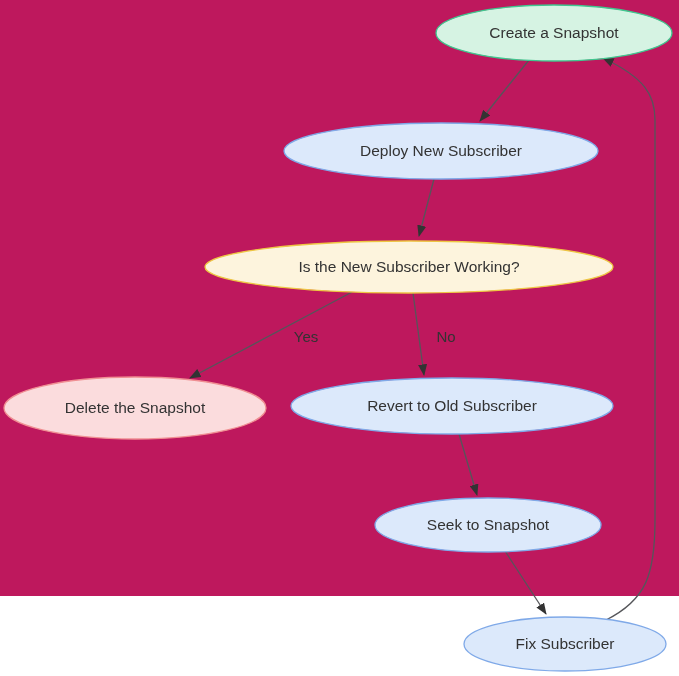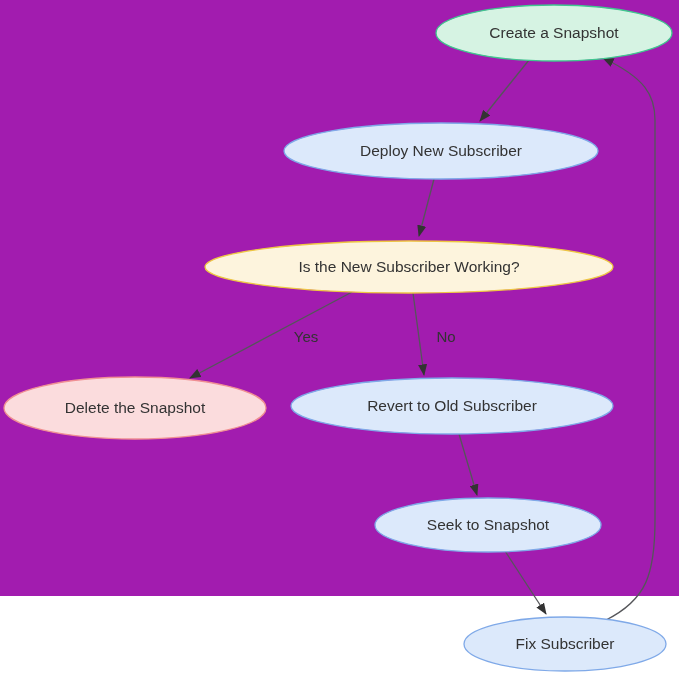--- a/index.html
+++ b/index.html
@@ -10,21 +10,21 @@
   body {
     width: 679px;
     height: 676px;
     overflow: hidden;
     font-family: "Liberation Sans", sans-serif;
   }
   #flowchart-root {
     position: relative;
     width: 679px;
     height: 596px;
-    background: #a21caf;
+    background: #be185d;
   }
   #flow-svg {
     position: absolute;
     left: 0;
     top: 0;
     width: 679px;
     height: 676px;
   }
   .node-label {
     font-family: "Liberation Sans", sans-serif;

